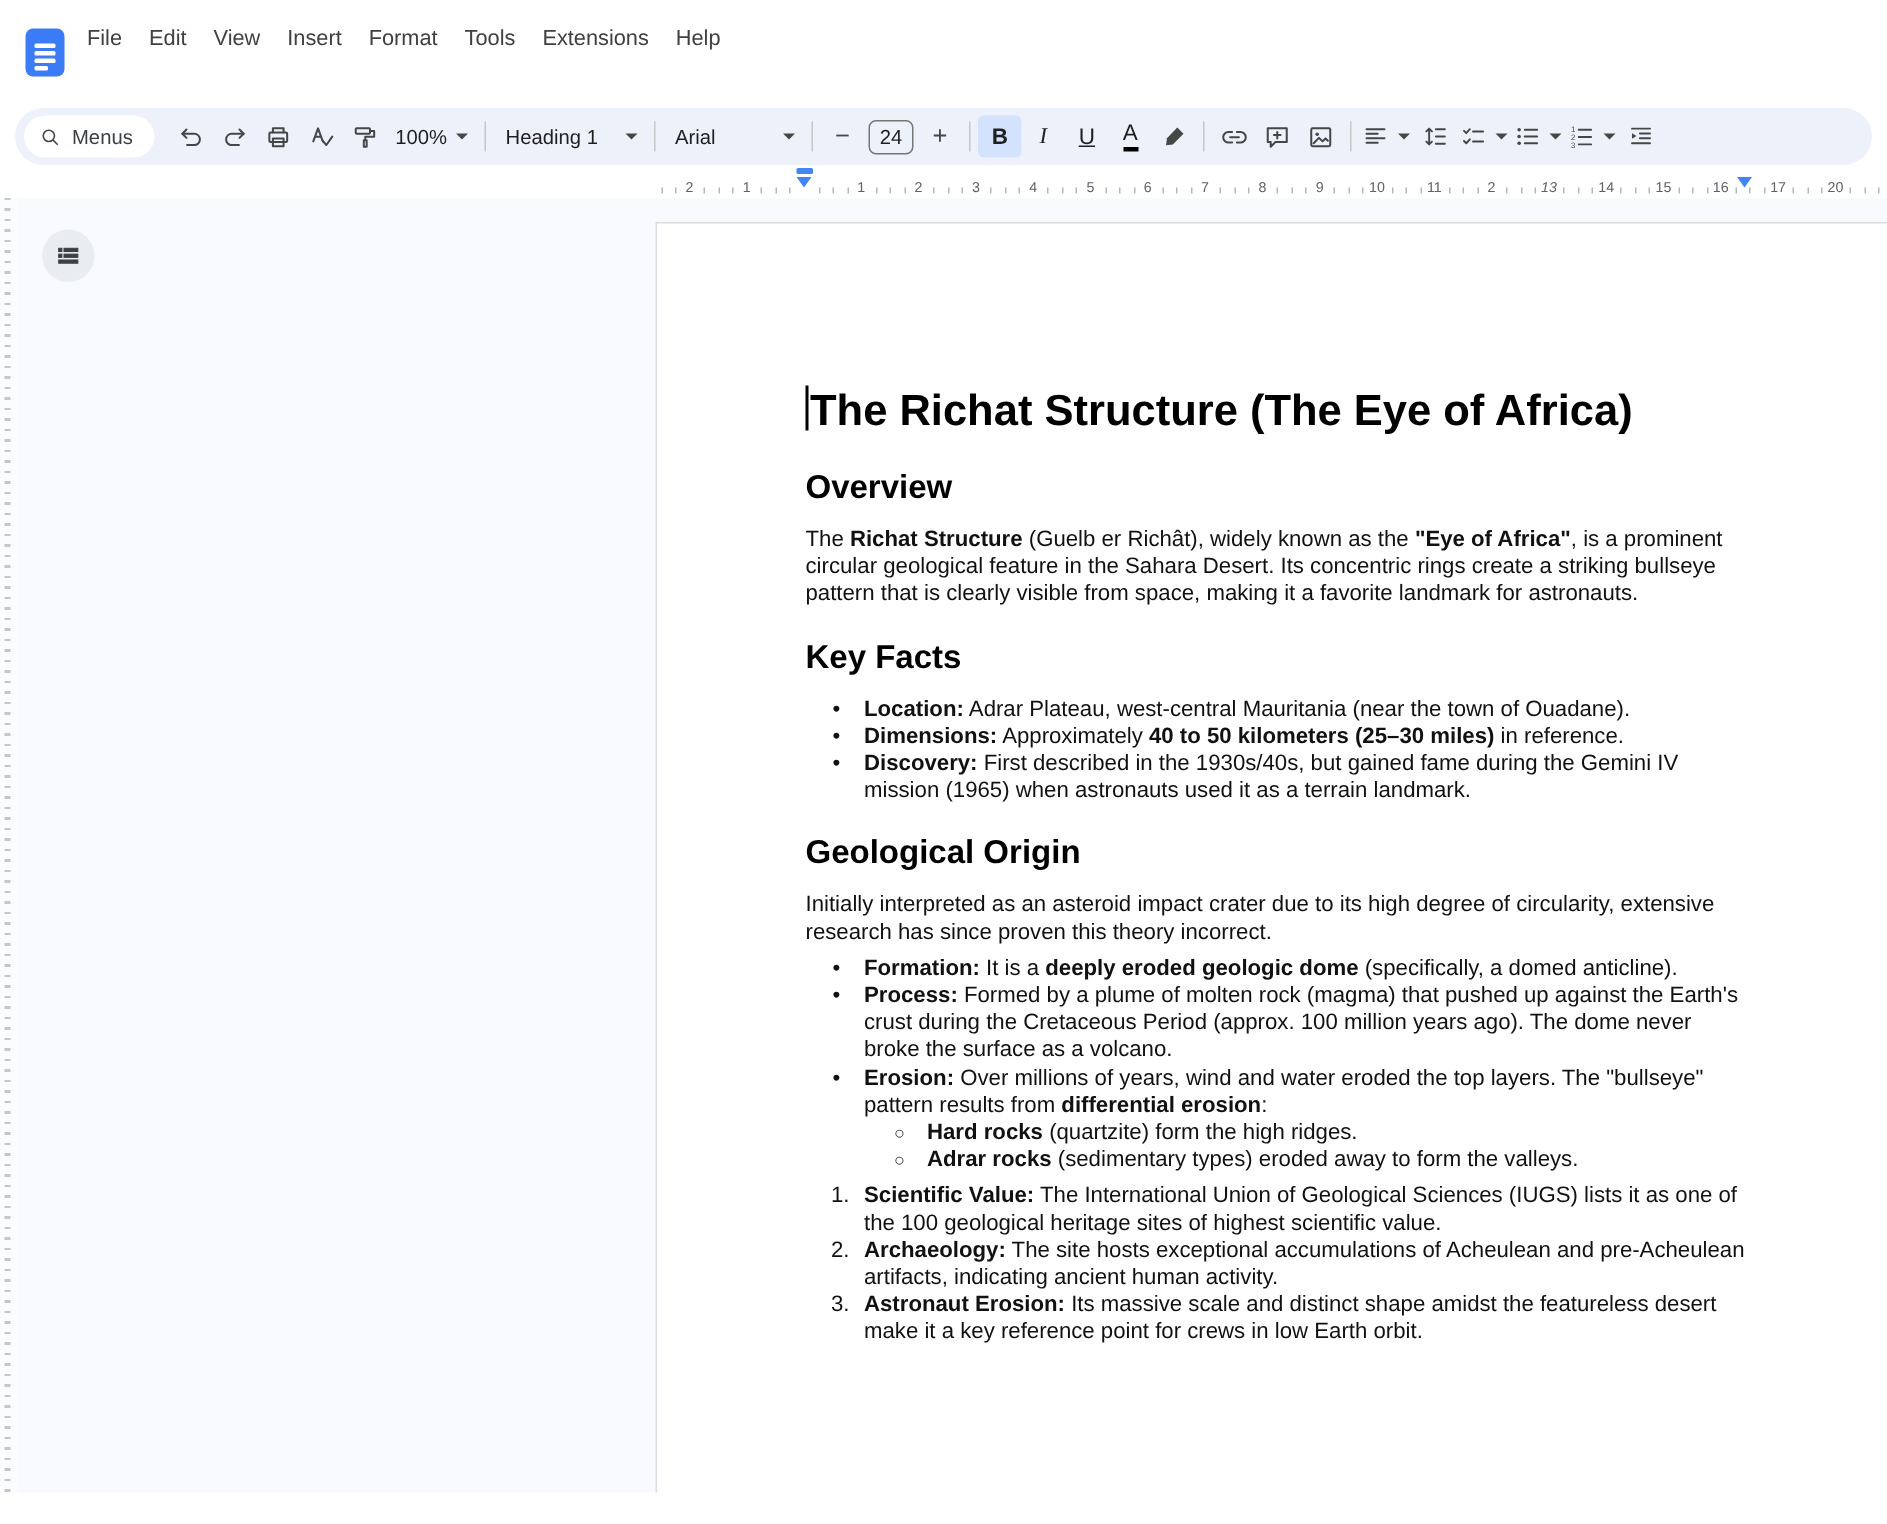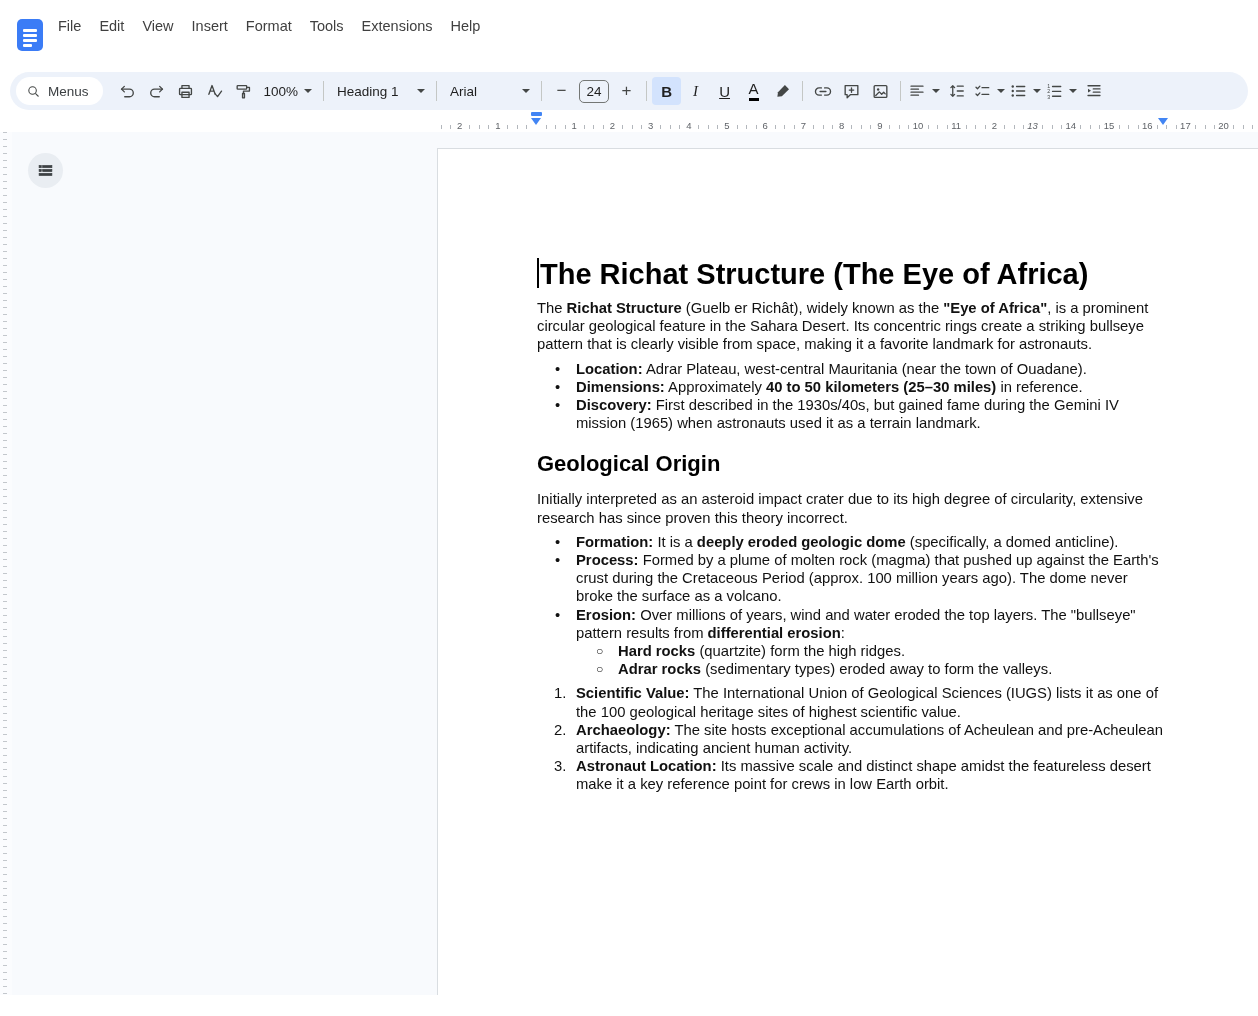--- a/index.html
+++ b/index.html
@@ -353,21 +353,23 @@
       <rect x="3" y="5" width="3" height="3"></rect>
         <rect x="8" y="5" width="13" height="3"></rect>
       <rect x="3" y="10.5" width="3" height="3"></rect>
         <rect x="8" y="10.5" width="13" height="3"></rect>
       <rect x="3" y="16" width="18" height="3"></rect>
     </svg>
   </div>
   <div class="page">
     <div class="page-content" id="doc-content">
         <div class="doc-h1"><span class="cursor"></span>The Richat Structure (The Eye of Africa)</div>
+        <div class="doc-h2">Overview</div>
         <div class="doc-p"><span>The </span><span class="b">Richat Structure</span><span> (Guelb er Richât), widely known as the </span><span class="b">"Eye of Africa"</span><span>, is a prominent circular geological feature in the Sahara Desert. Its concentric rings create a striking bullseye pattern that is clearly visible from space, making it a favorite landmark for astronauts.</span></div>
+        <div class="doc-h2">Key Facts</div>
         <div class="doc-list">
           <div class="li">
             <span class="mk">•</span>
             <span class="body"><span class="b">Location:</span><span> Adrar Plateau, west-central Mauritania (near the town of Ouadane).</span></span>
           </div>
           <div class="li">
             <span class="mk">•</span>
             <span class="body"><span class="b">Dimensions:</span><span> Approximately </span><span class="b">40 to 50 kilometers (25–30 miles)</span><span> in reference.</span></span>
           </div>
           <div class="li">
@@ -403,18 +405,18 @@
           <div class="li">
             <span class="mk nummk">1.</span>
             <span class="body"><span class="b">Scientific Value:</span><span> The International Union of Geological Sciences (IUGS) lists it as one of the 100 geological heritage sites of highest scientific value.</span></span>
           </div>
           <div class="li">
             <span class="mk nummk">2.</span>
             <span class="body"><span class="b">Archaeology:</span><span> The site hosts exceptional accumulations of Acheulean and pre-Acheulean artifacts, indicating ancient human activity.</span></span>
           </div>
           <div class="li">
             <span class="mk nummk">3.</span>
-            <span class="body"><span class="b">Astronaut Location:</span><span> Its massive scale and distinct shape amidst the featureless desert make it a key reference point for crews in low Earth orbit.</span></span>
+            <span class="body"><span class="b">Astronaut Erosion:</span><span> Its massive scale and distinct shape amidst the featureless desert make it a key reference point for crews in low Earth orbit.</span></span>
           </div>
         </div>
       </div>
   </div>
 </div>
 
 </body></html>

